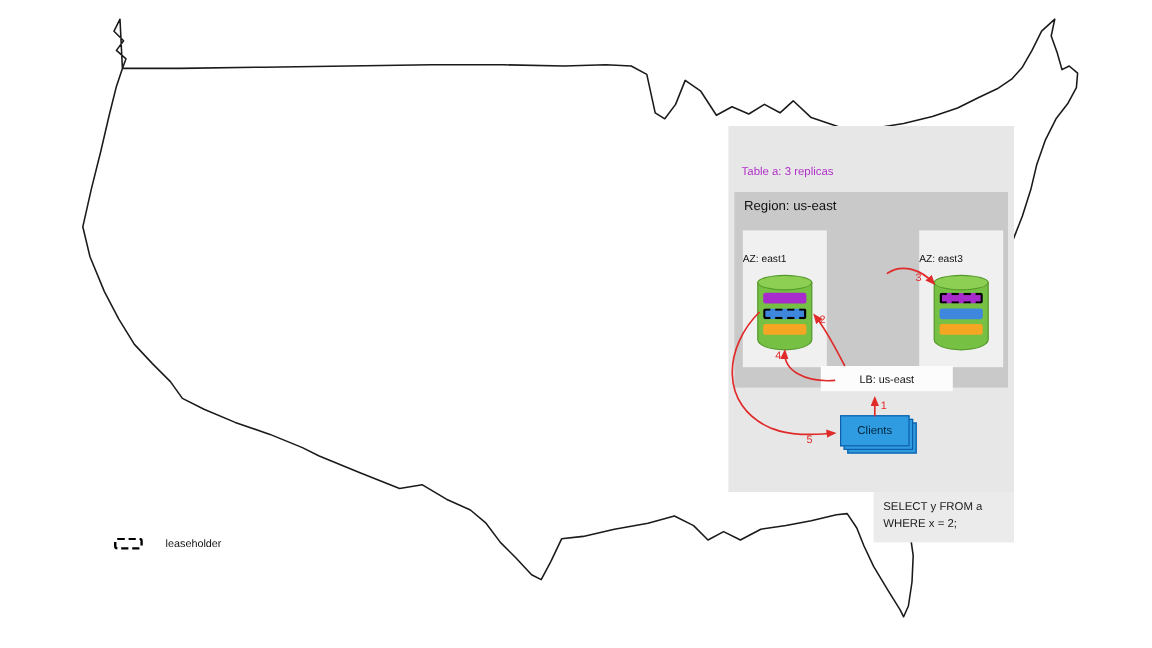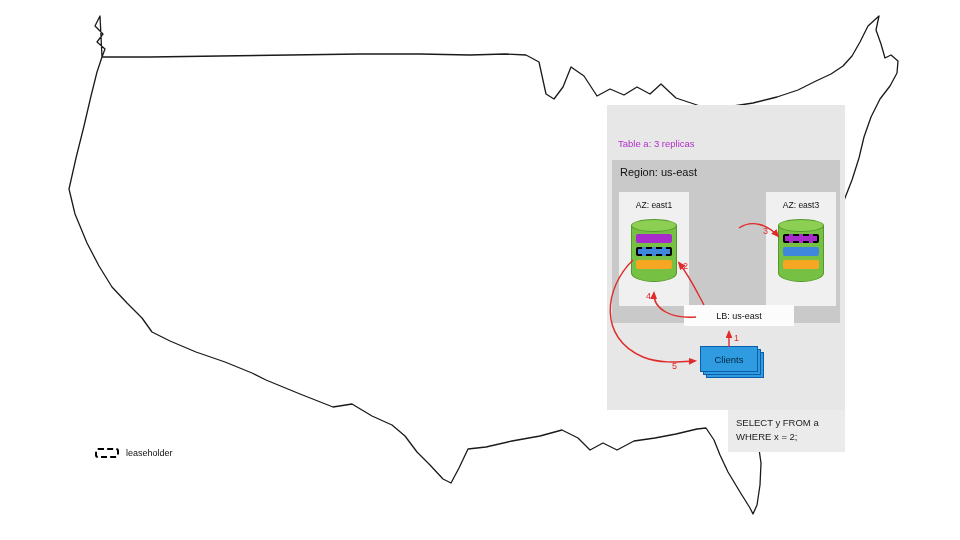--- a/index.html
+++ b/index.html
@@ -13,21 +13,21 @@
   
   #panel{position:absolute;left:607px;top:105px;width:238px;height:305px;background:#e7e7e7;z-index:1;}
   #legend{position:absolute;left:618px;top:111px;z-index:2;font-size:9.5px;line-height:13px;white-space:pre;}
   .lg-a{color:#b02fc9;} .lg-i{color:#3f86dd;} .lg-b{color:#f5a623;}
 
   #region{position:absolute;left:612px;top:160px;width:228px;height:163px;background:#c9c9c9;z-index:2;}
   #region-title{position:absolute;left:620px;top:166px;font-size:11px;color:#111;z-index:3;}
 
   .az{position:absolute;top:192px;width:70px;height:114px;background:#f0f0f0;z-index:3;}
   #az1{left:619px;} #az2{left:693px;} #az3{left:766px;}
-  .az-label{display:block;text-align:center;padding-top:8px;font-size:8.5px;color:#111;}
+  .az-label{display:block;padding-top:18px;font-size:8.5px;color:#111;}
 
   .cyl{position:relative;width:46px;height:64px;margin:9px auto 0;}
   .cyl-body{position:absolute;left:0;top:6px;width:46px;height:57px;background:#76c043;
             border:1px solid #53982a;border-radius:0 0 23px 23px / 0 0 9px 9px;box-sizing:border-box;}
   .cyl-top{position:absolute;left:0;top:0;width:46px;height:13px;background:#8ccf52;
            border:1px solid #53982a;border-radius:50%;box-sizing:border-box;}
   .bar{position:absolute;left:5px;width:36px;height:9px;border-radius:2px;box-sizing:border-box;}
   .bar-a{top:15px;background:#a82ccc;}
   .bar-i{top:28px;background:#3f86dd;}
   .bar-b{top:41px;background:#f5a623;}
@@ -38,21 +38,21 @@
       display:flex;align-items:center;justify-content:center;font-size:9px;color:#111;}
 
   #clients{position:absolute;left:700px;top:346px;width:58px;height:26px;z-index:4;}
   .cl-layer{position:absolute;width:58px;height:26px;background:#2f9be0;border:1px solid #0d5ea8;box-sizing:border-box;}
   .cl-2{left:6px;top:6px;} .cl-1{left:3px;top:3px;}
   .cl-0{left:0;top:0;display:flex;align-items:center;justify-content:center;font-size:9.5px;color:#04263f;}
 
   #sql-box{position:absolute;left:728px;top:410px;width:117px;height:42px;background:#ebebeb;z-index:2;
            padding:6px 8px;box-sizing:border-box;font-size:9.5px;line-height:14px;color:#222;white-space:pre;}
 
-  #lease-legend{position:absolute;left:95px;top:448px;z-index:2;display:flex;align-items:center;gap:7px;}
+  #lease-legend{position:absolute;left:95px;top:448px;z-index:2;display:flex;align-items:center;gap:19px;}
   #lease-swatch{width:24px;height:10px;border:2px dashed #000;border-radius:3px;box-sizing:border-box;}
   #lease-label{font-size:9px;color:#111;}
 
   #arrows-svg{position:absolute;left:0;top:0;z-index:5;pointer-events:none;}
   .step{position:absolute;z-index:6;color:#e02b2b;font-size:9px;pointer-events:none;}
   #step1{left:734px;top:333px;} #step2{left:683px;top:261px;} #step3{left:763px;top:226px;}
   #step4{left:646px;top:291px;} #step5{left:672px;top:361px;}
 </style>
 </head>
 <body>

